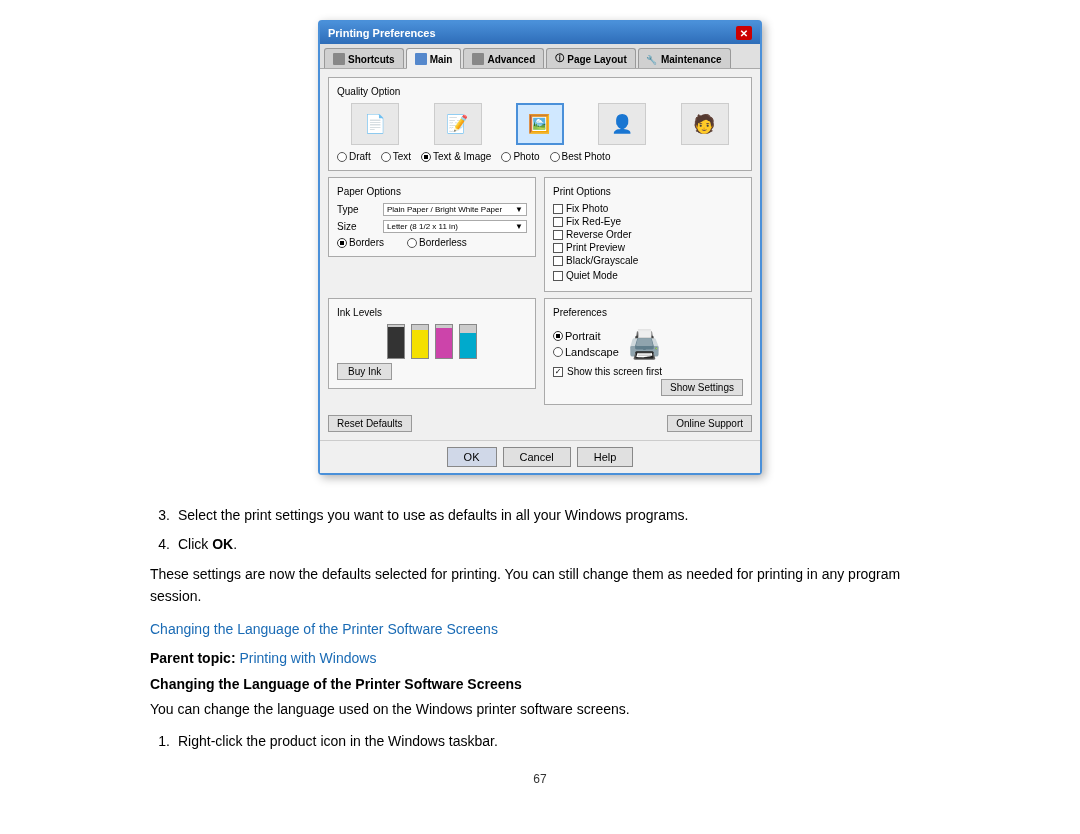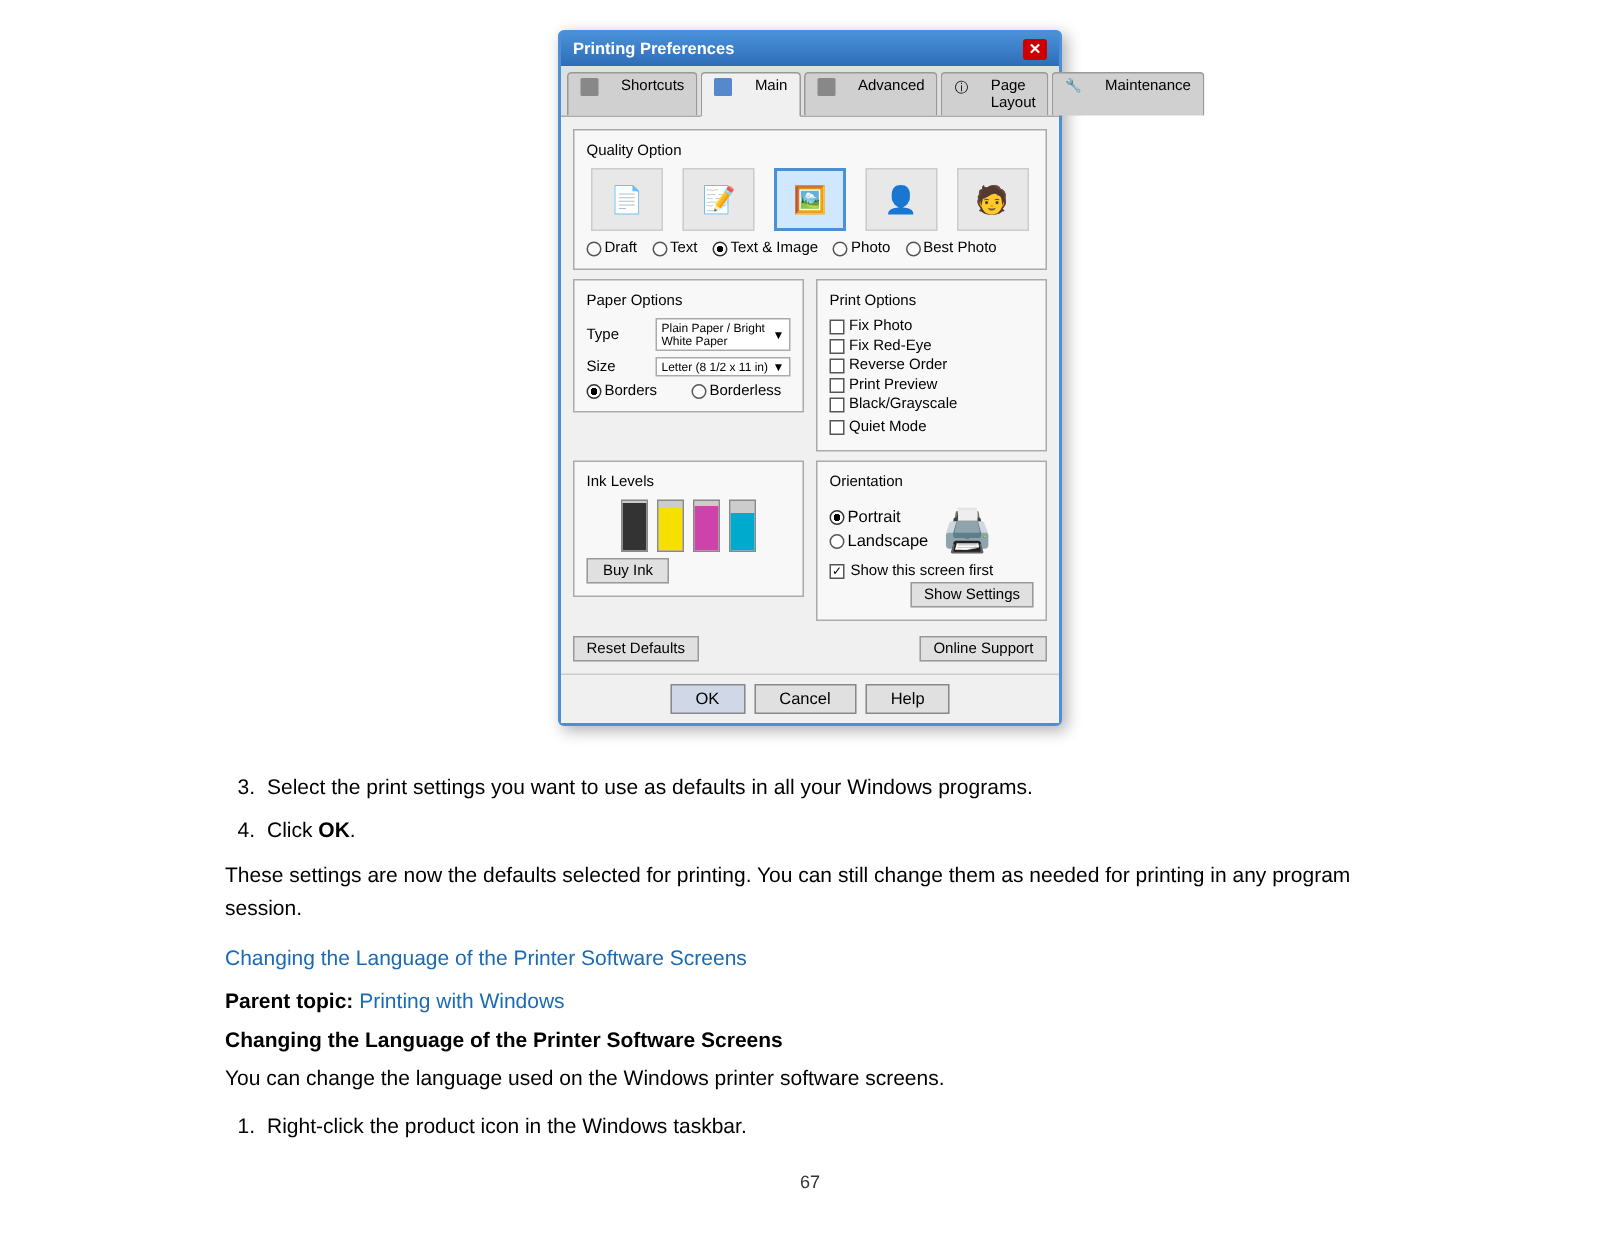--- a/index.html
+++ b/index.html
@@ -11,21 +11,21 @@
       width: 1080px;
       min-height: 834px;
       display: flex;
       flex-direction: column;
       align-items: center;
       padding: 20px 100px 40px 100px;
     }
 
     
     .printer-window {
-      width: 336px;
+      width: 444px;
       border: 2px solid #4a90d9;
       border-radius: 4px;
       background: #f0f0f0;
       margin-bottom: 30px;
       box-shadow: 3px 3px 10px rgba(0,0,0,0.3);
       font-size: 11px;
     }
 
     .window-titlebar {
       background: linear-gradient(to bottom, #4a90d9, #2e6db8);
@@ -62,22 +62,23 @@
 
     .tab {
       padding: 3px 8px;
       background: #d0d0d0;
       border: 1px solid #999;
       border-bottom: none;
       border-radius: 3px 3px 0 0;
       cursor: pointer;
       font-size: 10px;
       display: flex;
-      align-items: flex-start;
-      gap: 15px;
+      align-items: flex-end;
+      gap: 3px;
+      font-weight: bold;
     }
 
     .tab.active {
       background: #f0f0f0;
       border-bottom: 1px solid #f0f0f0;
       margin-bottom: -1px;
     }
 
     .tab-icon {
       width: 12px;
@@ -519,21 +520,21 @@
             <div class="ink-bar-container">
               <div class="ink-bar cyan"></div>
             </div>
           </div>
           <button class="buy-ink-btn">Buy Ink</button>
         </div>
       </div>
 
       <div class="col-right">
         <div class="section-box">
-          <div class="section-label">Orientation</div>
+          <div class="section-label">Preferences</div>
           <div class="orientation-section">
             <div>
               <div class="radio-item" style="margin-bottom:4px;">
                 <span class="radio-circle selected"></span>
                 <span>Portrait</span>
               </div>
               <div class="radio-item">
                 <span class="radio-circle"></span>
                 <span>Landscape</span>
               </div>

